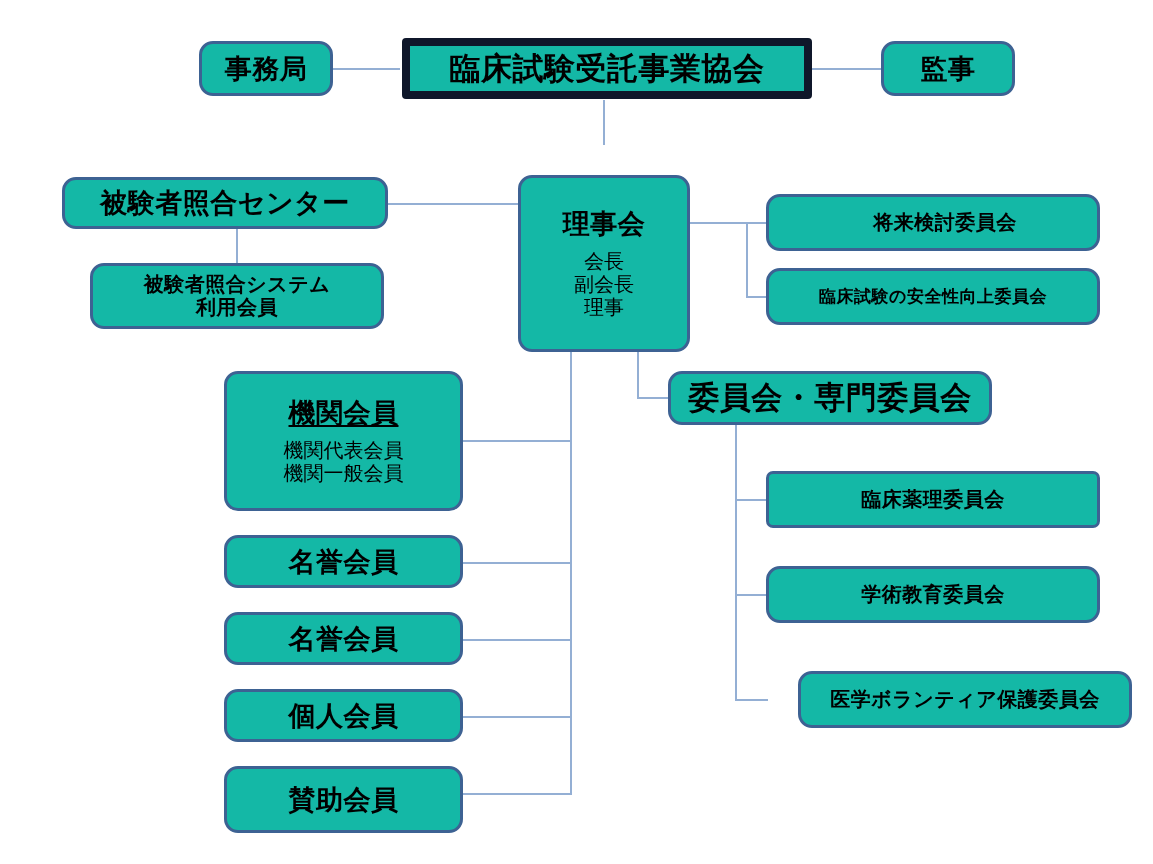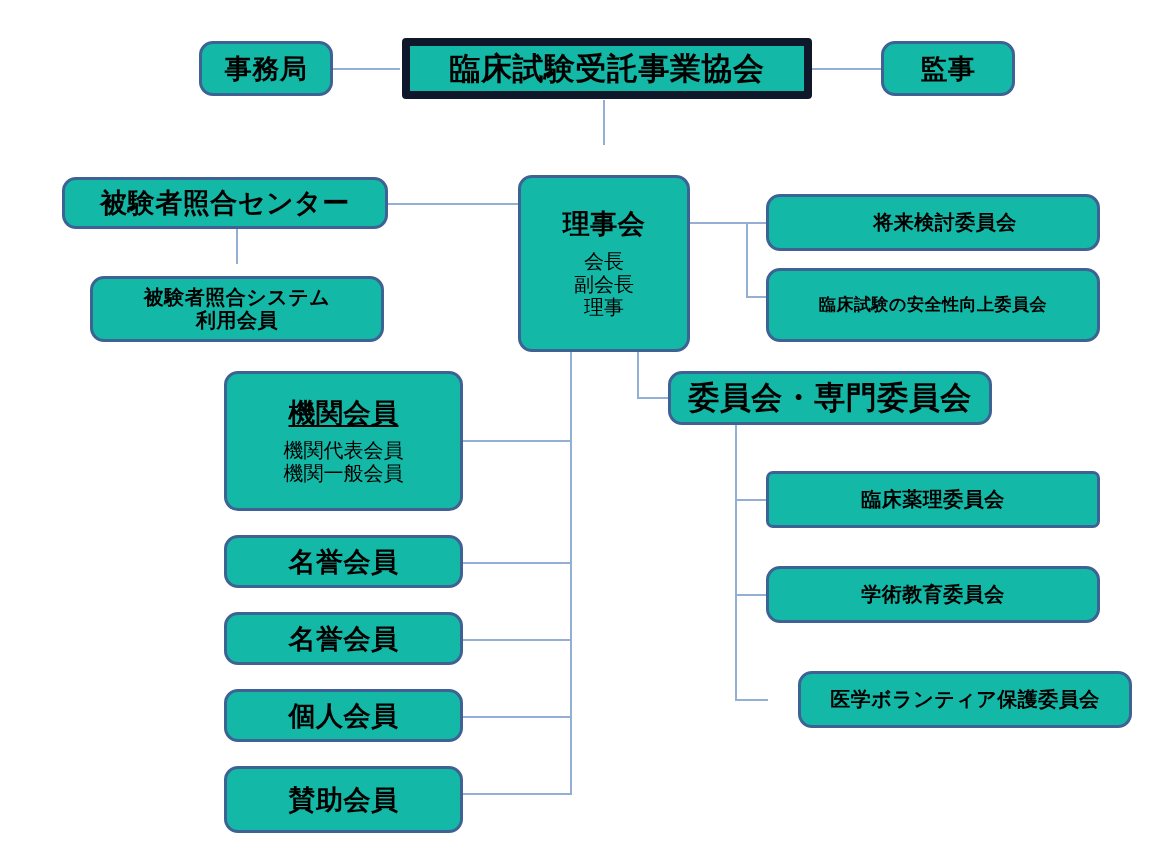--- a/index.html
+++ b/index.html
@@ -130,21 +130,21 @@
       <span class="sub t-md ln">会長</span>
       <span class="sub t-md ln">副会長</span>
       <span class="sub t-md ln">理事</span>
     </span>
   </div>
 
   <div class="node" style="left:62px; top:177px; width:326px; height:52px;">
     <span class="title t-lg">被験者照合センター</span>
   </div>
 
-  <div class="node" style="left:90px; top:276px; width:294px; height:66px;">
+  <div class="node" style="left:90px; top:263px; width:294px; height:66px;">
     <span class="title t-sm ln">被験者照合システム</span>
     <span class="title t-sm ln">利用会員</span>
   </div>
 
   <div class="node" style="left:224px; top:371px; width:239px; height:140px;">
     <span class="title t-lg underline">機関会員</span>
     <span class="sub-block gap-top">
       <span class="sub t-sm ln">機関代表会員</span>
       <span class="sub t-sm ln">機関一般会員</span>
     </span>
@@ -163,21 +163,21 @@
   </div>
 
   <div class="node" style="left:224px; top:766px; width:239px; height:67px;">
     <span class="title t-lg">賛助会員</span>
   </div>
 
   <div class="node" style="left:766px; top:194px; width:334px; height:57px;padding-left:24px;">
     <span class="title t-md">将来検討委員会</span>
   </div>
 
-  <div class="node" style="left:766px; top:268px; width:334px; height:74px;align-items:center;">
+  <div class="node" style="left:766px; top:268px; width:334px; height:57px;align-items:center;">
     <span class="title t-xs">臨床試験の安全性向上委員会</span>
   </div>
 
   <div class="node" style="left:668px; top:371px; width:324px; height:54px;">
     <span class="title t-xl">委員会・専門委員会</span>
   </div>
 
   <div class="node" style="left:766px; top:471px; width:334px; height:57px;border-radius:7px;">
     <span class="title t-md">臨床薬理委員会</span>
   </div>

